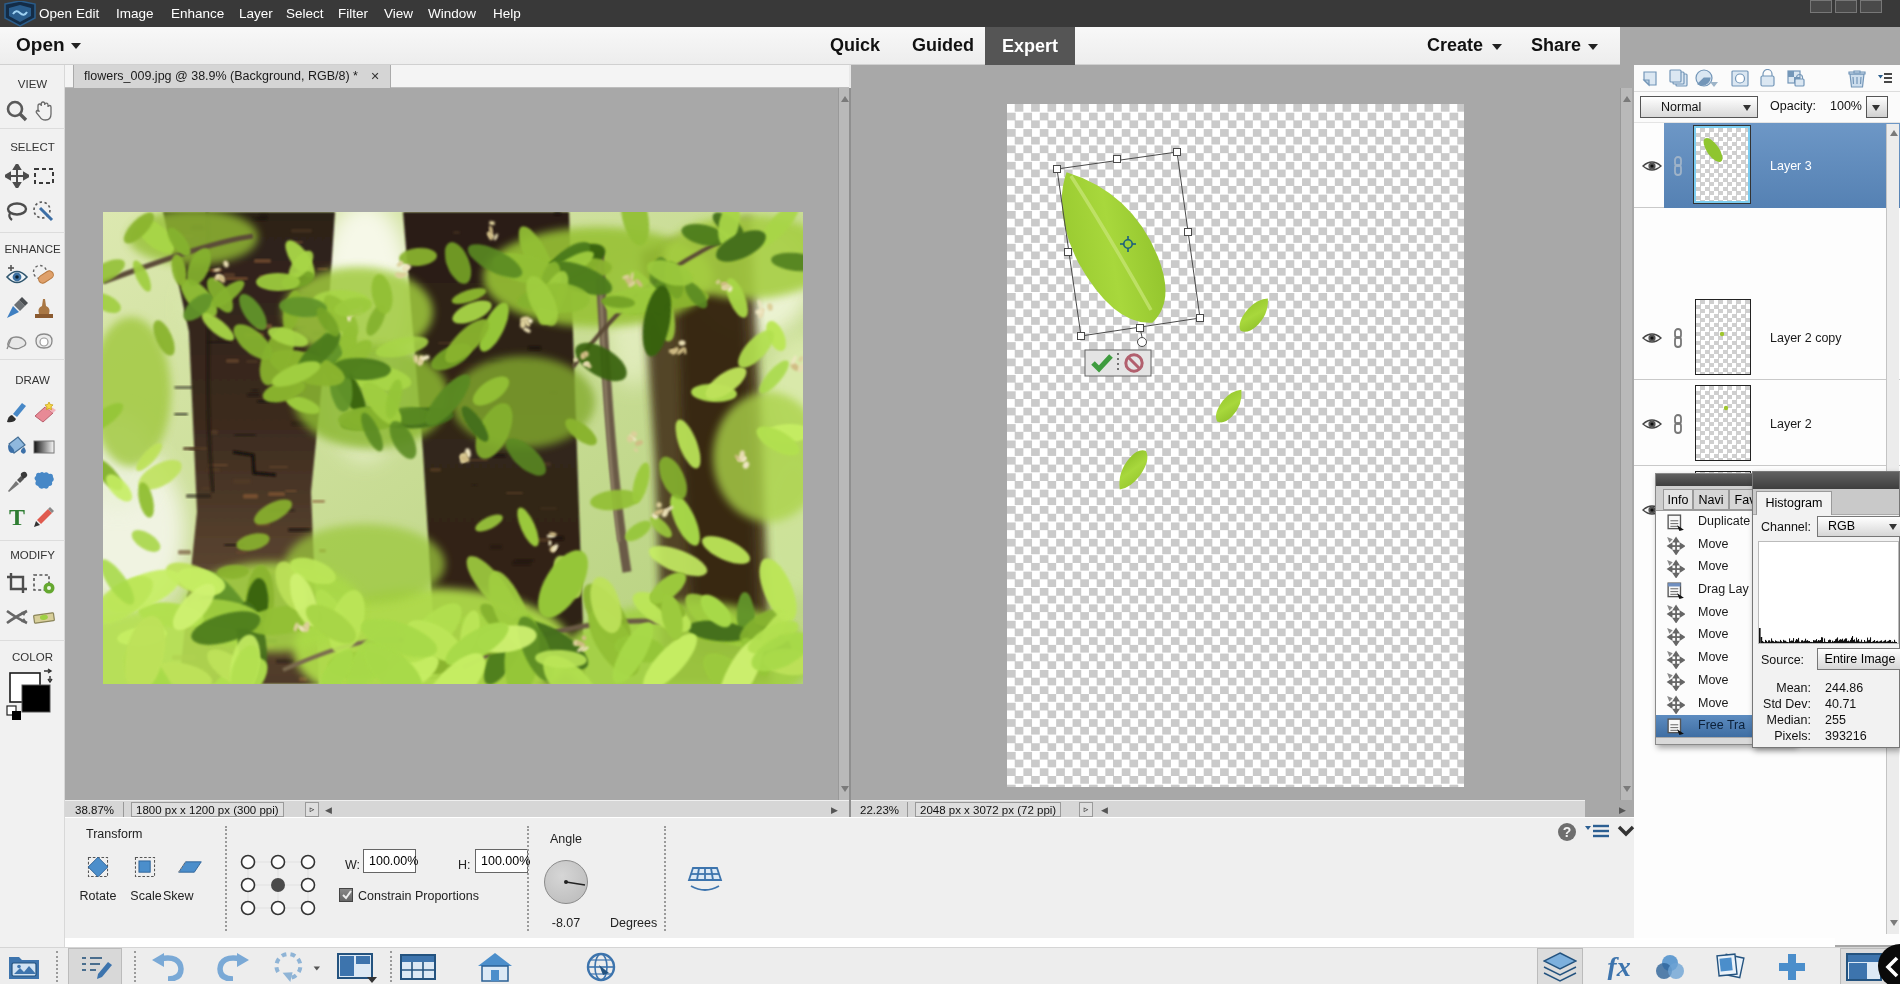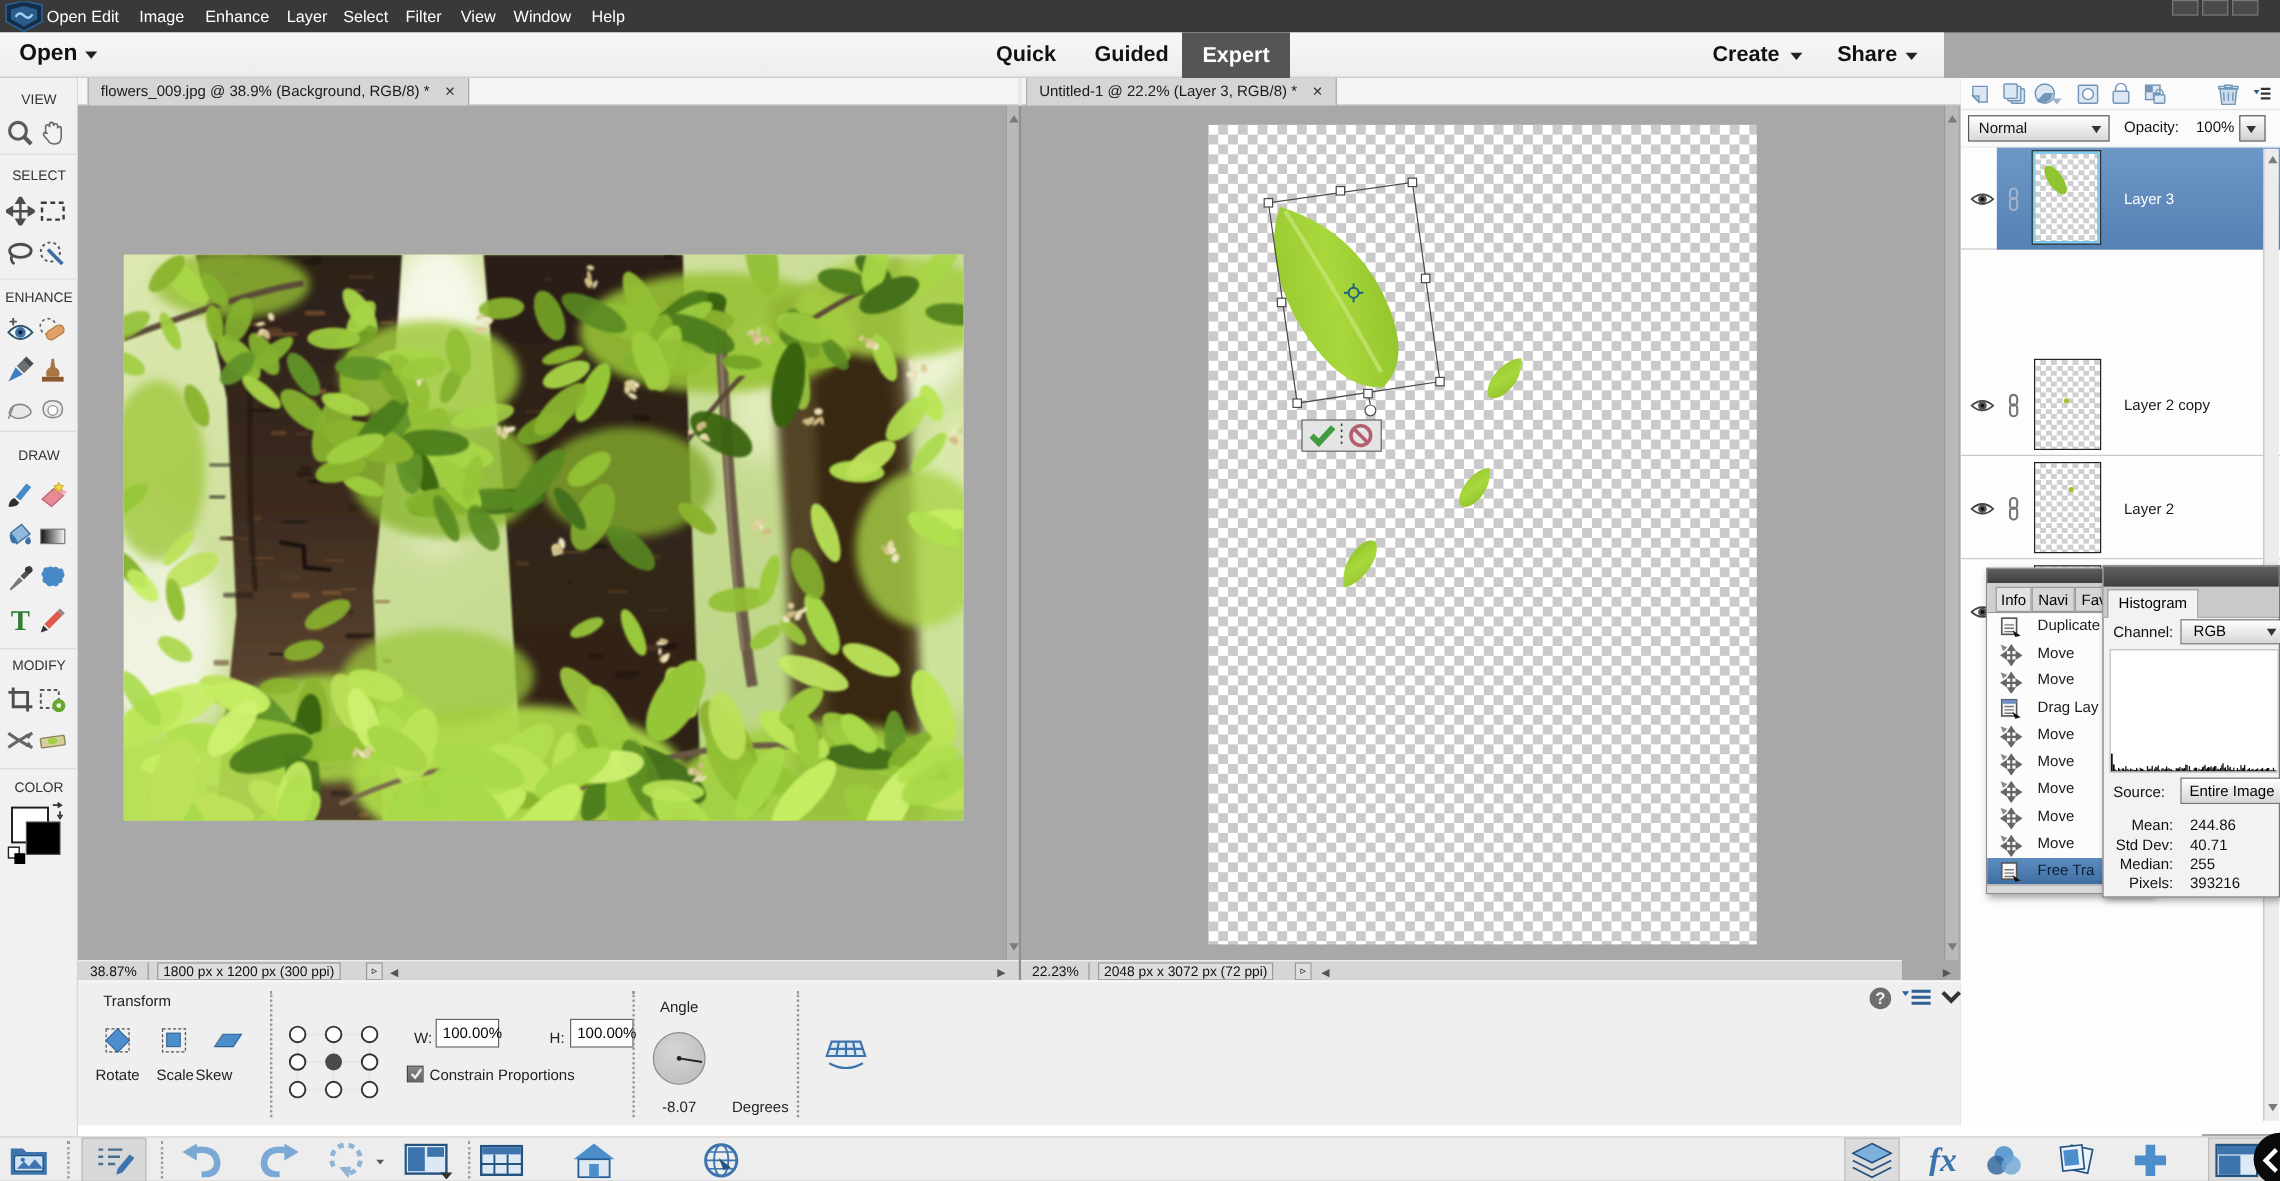--- a/index.html
+++ b/index.html
@@ -772,23 +772,20 @@
       <span class="abs" style="left:58px;top:1px;height:15px;border-left:1px solid #999"></span>
       <span class="abs" style="left:66px;top:1px;background:#dedede;border:1px solid #9a9a9a;padding:0 4px;height:15px;line-height:14px">1800 px x 1200 px (300 ppi)</span>
       <span class="abs" style="left:240px;top:1px;background:#dedede;border:1px solid #9a9a9a;width:14px;height:15px;text-align:center;line-height:13px;font-size:9px">▹</span>
       <span class="abs" style="left:260px;top:4px;font-size:9px;color:#555">◀</span>
       <span class="abs" style="left:766px;top:4px;font-size:9px;color:#555">▶</span>
     </div>
 
     <div class="abs" style="left:784px;top:23px;width:2px;height:729px;background:#8f8f8f"></div>
     <div class="abs" style="left:784px;top:0;width:2px;height:23px;background:#e8e8e8"></div>
 
-    <div class="tabstrip abs" style="left:786px;width:783px">
-      <div class="doctab" style="left:4px">Untitled-1 @ 22.2% (Layer 3, RGB/8) * <span class="x">✕</span></div>
-    </div>
     <div class="canvas abs" style="left:786px;top:23px;width:769px;height:712px">
       <div class="abs checker" id="doc2" style="left:156px;top:16px;width:457px;height:683px">
 
         <svg class="abs" style="left:0;top:0" width="457" height="683" viewBox="0 0 457 683">
           <defs>
             <linearGradient id="lg" x1="0" y1="0" x2="1" y2="1">
               <stop offset="0" stop-color="#94c52c"></stop>
                 <stop offset=".5" stop-color="#a8d83c"></stop>
                 <stop offset="1" stop-color="#8cbe28"></stop>
             </linearGradient>
@@ -880,21 +877,21 @@
         <g stroke="#333" stroke-width="1.8">
             <line x1="242" y1="5" x2="252" y2="5"></line>
             <line x1="242" y1="9" x2="252" y2="9"></line>
             <line x1="242" y1="13" x2="252" y2="13"></line>
           </g>
         <path d="M236 6 l5 0 -2.5 3.5 Z" fill="#2a5d8c"></path>
       </svg>
     </div>
 
     <div class="abs" style="left:0;top:27px;width:266px;height:31px;background:#fbfbfb;border-bottom:1px solid #e4e4e4">
-      <div class="abs" style="left:6px;top:4px;width:118px;height:22px;background:linear-gradient(#ffffff,#d8d8d8);border:1px solid #555;font-size:12.5px;color:#111;line-height:20px;padding-left:8px">Normal
+      <div class="abs" style="left:6px;top:4px;width:118px;height:22px;background:linear-gradient(#ffffff,#d8d8d8);border:1px solid #555;font-size:12.5px;color:#111;line-height:20px;padding-left:20px">Normal
         <span class="caret" style="position:absolute;right:6px;top:8px;border-top-color:#333;border-left-width:4.5px;border-right-width:4.5px"></span>
       </div>
       <span class="abs" style="left:136px;top:7px;font-size:12.5px;color:#111">Opacity:</span>
       <span class="abs" style="left:196px;top:7px;font-size:12.5px;color:#111">100%</span>
       <div class="abs" style="left:232px;top:4px;width:22px;height:22px;background:linear-gradient(#fdfdfd,#d0d0d0);border:1px solid #555">
         <span class="caret" style="position:absolute;left:5px;top:8px;border-top-color:#333;border-left-width:4.5px;border-right-width:4.5px"></span>
       </div>
     </div>
 
     <div id="layers" class="abs" style="left:0;top:58px;width:266px;height:822px;background:#fdfdfd">

